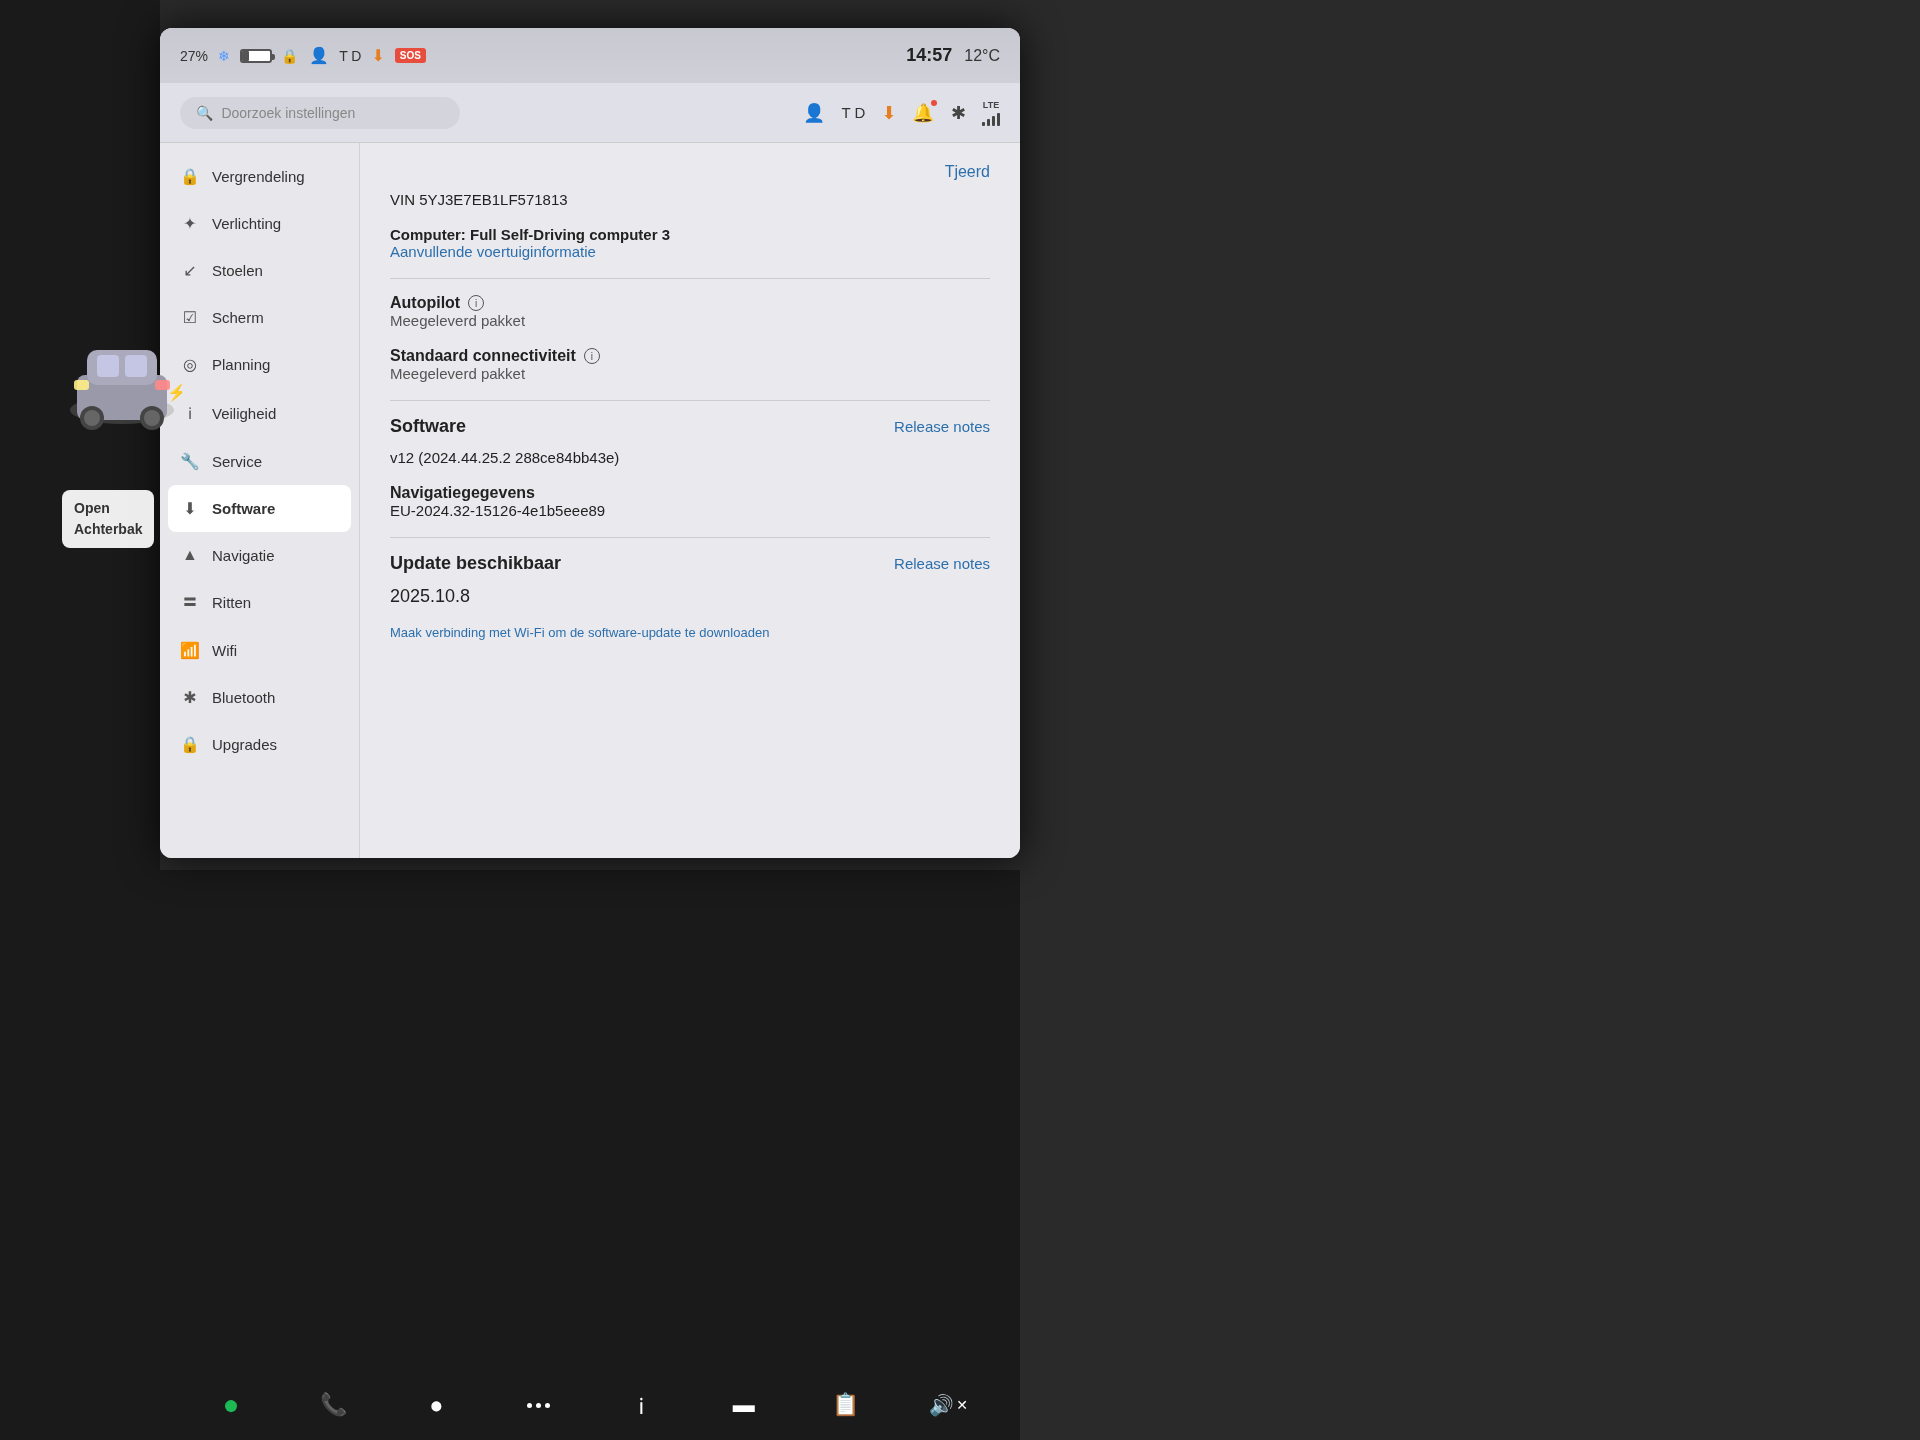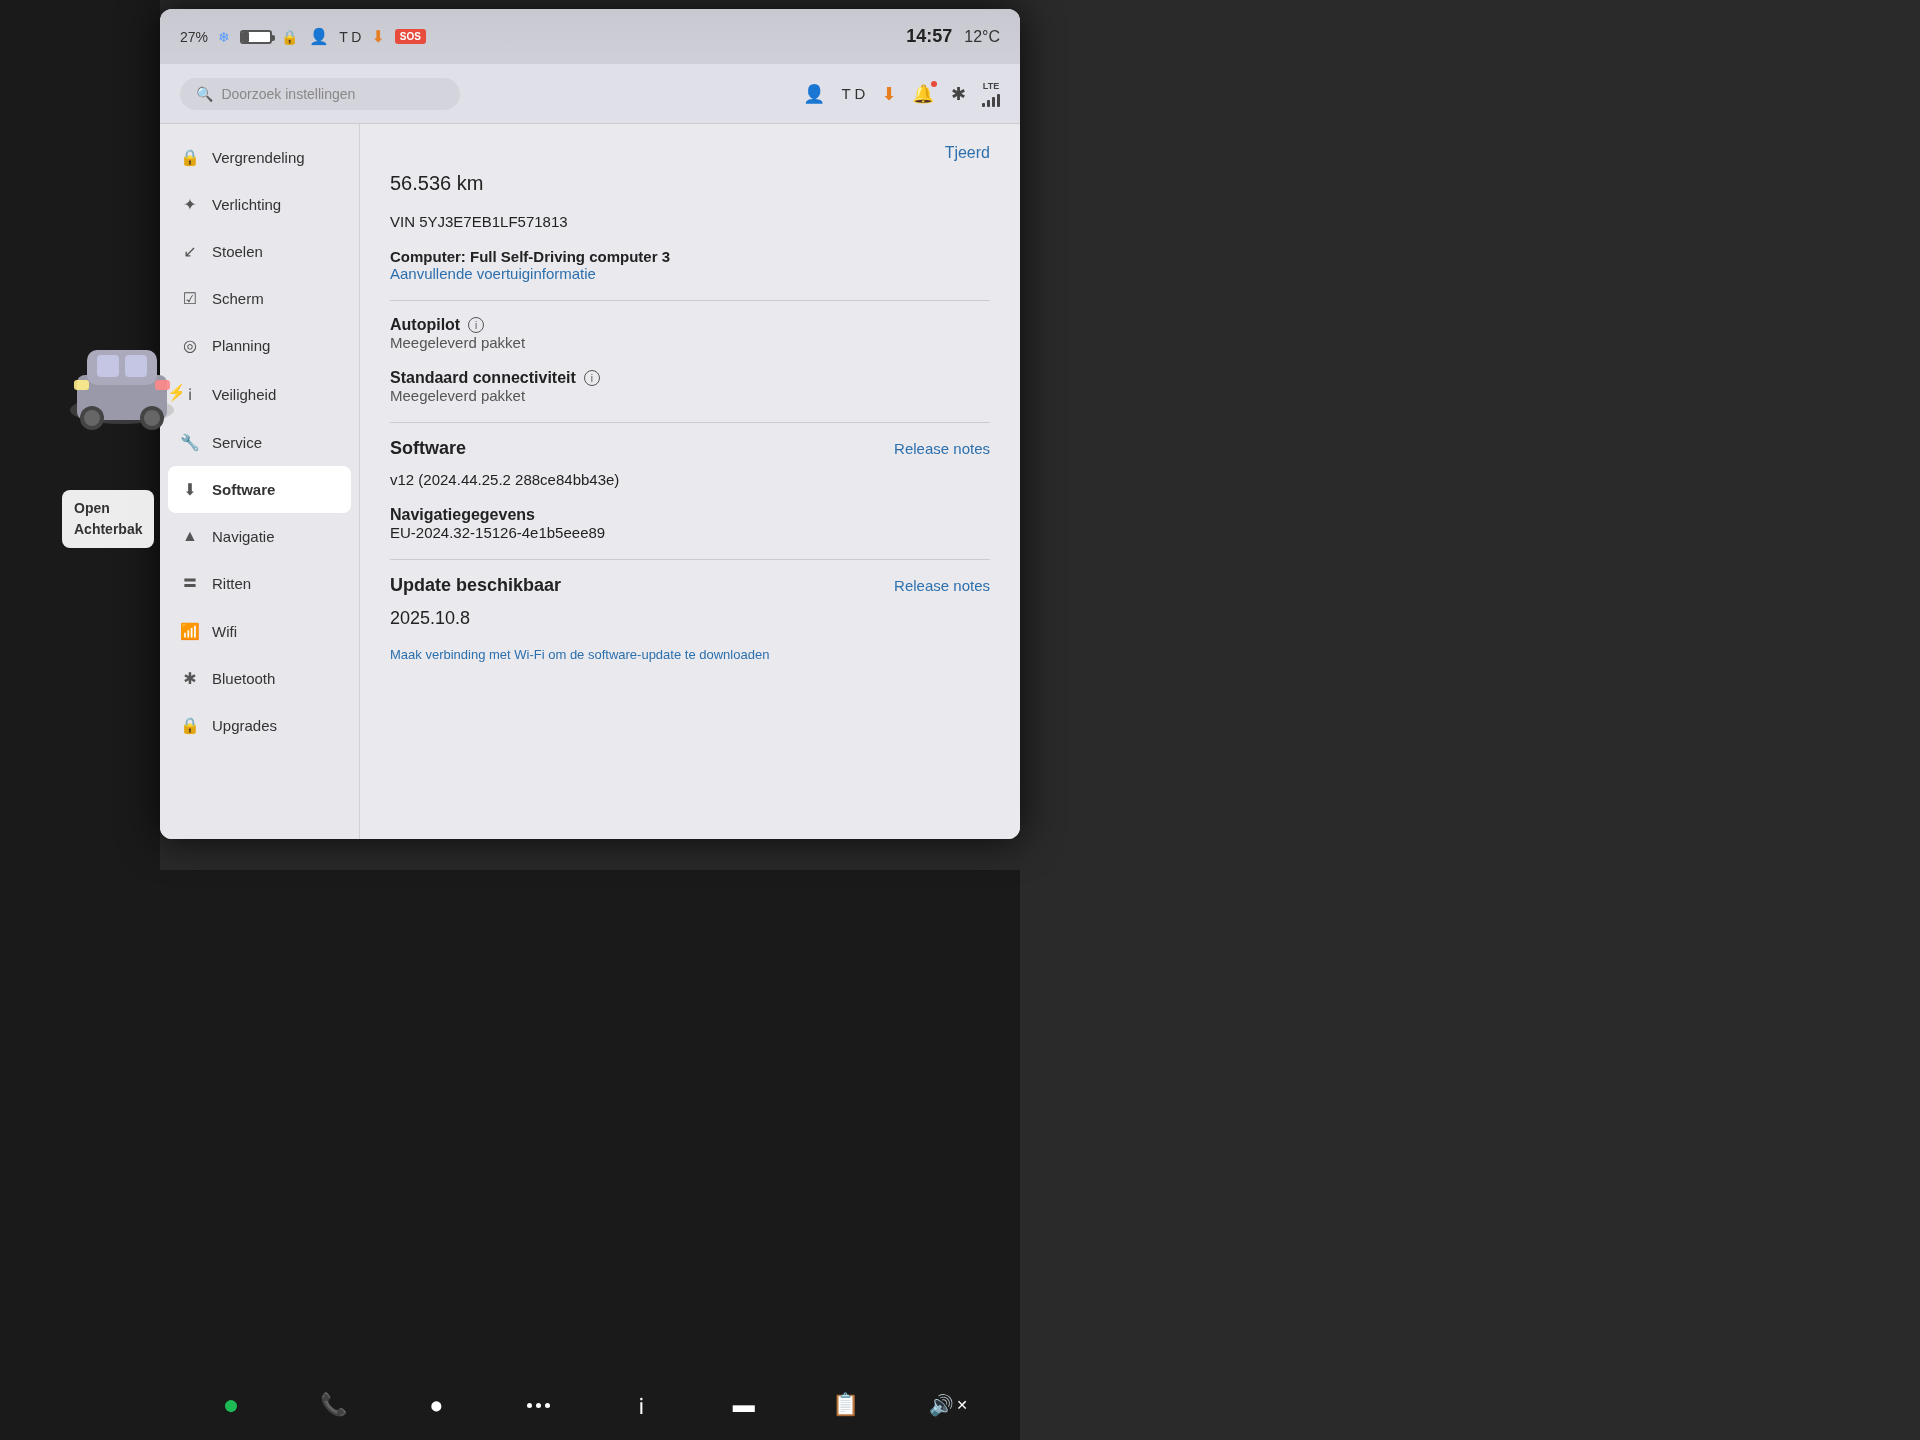--- a/index.html
+++ b/index.html
@@ -19,21 +19,21 @@
       top: 0;
       left: 0;
       width: 1920px;
       height: 1440px;
       background: #2a2a2a;
     }
 
     
     .screen {
       position: absolute;
-      top: 9px;
+      top: 28px;
       left: 160px;
       width: 860px;
       height: 830px;
       background: #e8e8ec;
       border-radius: 12px;
       overflow: hidden;
       box-shadow: 0 0 40px rgba(0,0,0,0.8);
     }
 
     
@@ -479,23 +479,20 @@
 
       </div>
 
       <div class="content-panel">
 
         <div style="text-align:right;margin-bottom:10px;">
           <span style="color:#2c6fad;font-size:16px;">Tjeerd</span>
         </div>
 
 
-        <div class="info-row">
-          <div class="info-value" style="font-size:20px;">56.536 km</div>
-        </div>
 
         <div class="info-row">
           <div class="info-value small">VIN 5YJ3E7EB1LF571813</div>
         </div>
 
         <div class="info-row">
           <div class="info-value bold" style="font-size:15px;">Computer: Full Self-Driving computer 3</div>
           <div class="info-value blue" style="cursor:pointer;">Aanvullende voertuiginformatie</div>
         </div>
 

